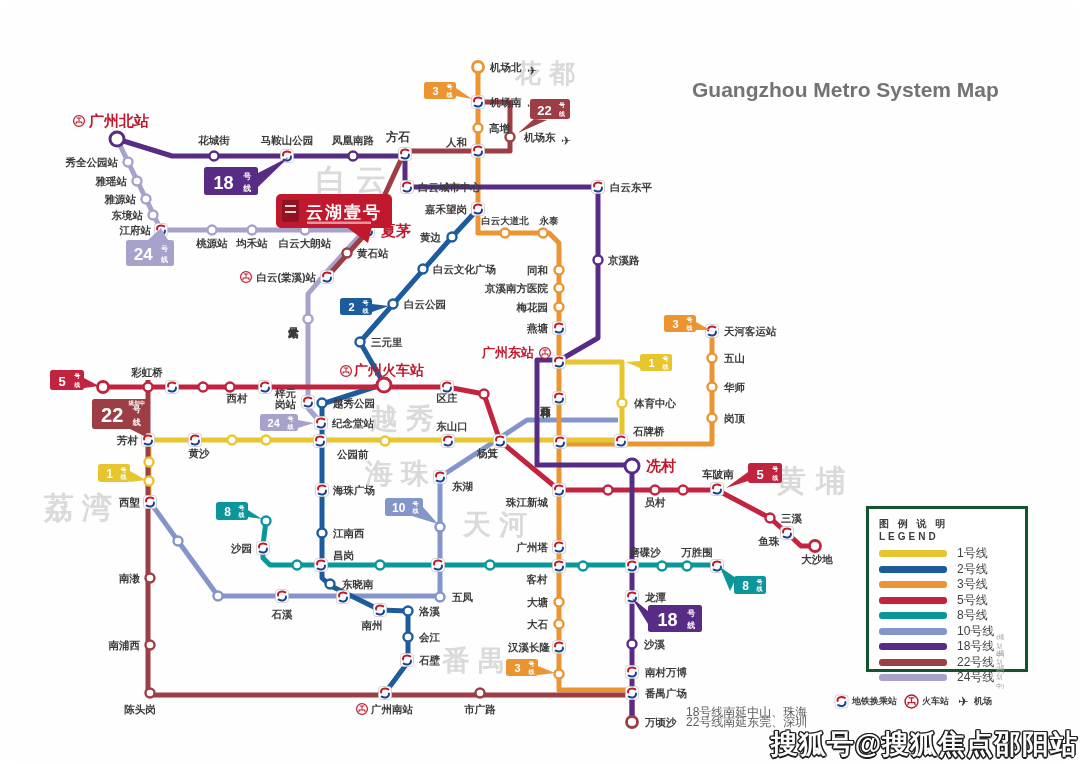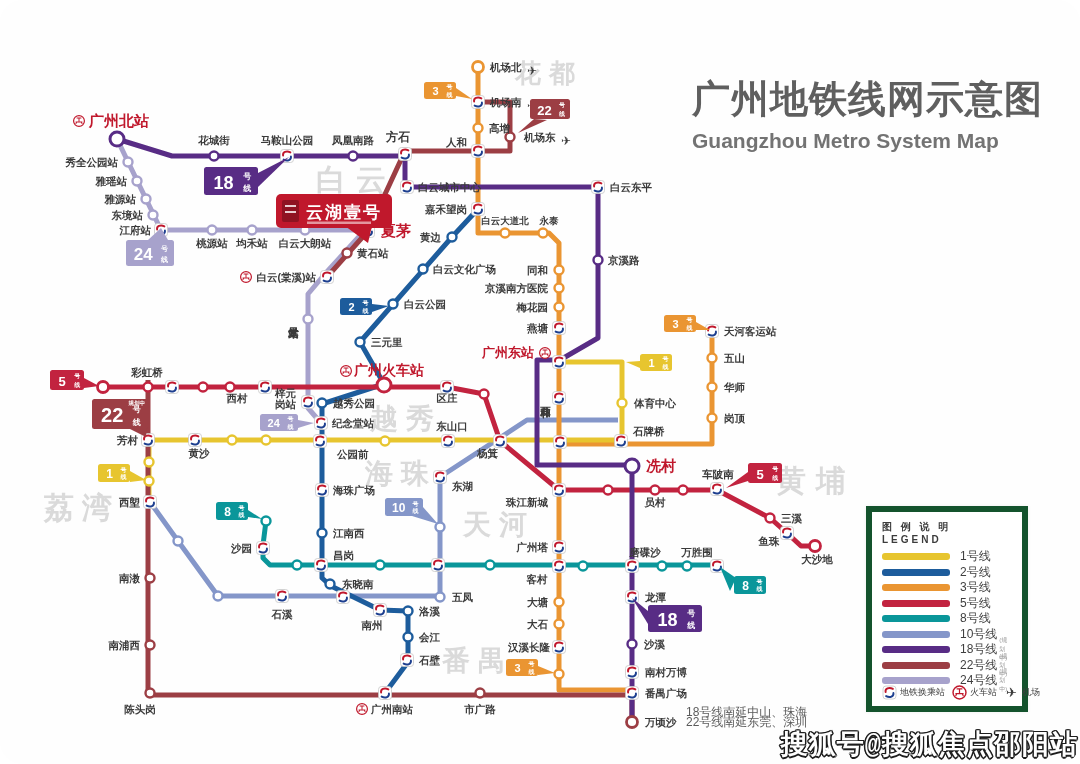--- a/index.html
+++ b/index.html
@@ -2,37 +2,37 @@
 <html><head>
 <meta charset="utf-8">
 <style>
   html,body{margin:0;padding:0;background:#ffffff;}
   .stage{position:relative;width:1080px;height:764px;background:#fefefe;overflow:hidden;
          font-family:"Liberation Sans","DejaVu Sans",sans-serif;border-radius:22px;}
   .stage svg{position:absolute;left:0;top:0;}
   .title-block{position:absolute;left:692px;top:74px;width:360px;pointer-events:none;}
   .title-zh{font-size:38px;font-weight:800;color:#5f5f5f;letter-spacing:1px;white-space:nowrap;}
   .title-en{font-size:21px;font-weight:700;color:#737373;margin-top:4px;white-space:nowrap;}
-  .legend{position:absolute;left:866px;top:506px;width:162px;height:206px;background:#fff;
-          border:6px solid #14532d;box-shadow:0 0 4px rgba(0,0,0,.06);box-sizing:border-box;
+  .legend{position:absolute;left:866px;top:506px;width:162px;height:166px;background:#fff;
+          border:3px solid #14532d;box-shadow:0 0 4px rgba(0,0,0,.06);box-sizing:border-box;
           padding:8px 26px 6px 10px;}
   .legend-title{font-size:10px;font-weight:700;color:#3c3c3c;letter-spacing:3px;}
   .legend-row{display:flex;align-items:center;margin-top:7.5px;height:8px;}
   .legend-bar{width:68px;height:7px;border-radius:3px;flex:0 0 auto;}
   .legend-label{font-size:12px;color:#3f3f3f;margin-left:10px;white-space:nowrap;}
   .legend-note{font-size:6px;color:#9a9a9a;margin-left:2px;}
-  .legend-symbols{display:flex;align-items:center;font-size:9px;color:#3f3f3f;
-                  font-weight:400;white-space:nowrap;}
+  .legend-symbols{display:flex;align-items:center;margin-top:12px;font-size:9px;color:#3f3f3f;
+                  font-weight:700;white-space:nowrap;justify-content:flex-end;}
   .legend-symbols .sym{display:flex;align-items:center;margin-right:7px;}
   .legend-symbols svg{position:static;margin-right:3px;}
   .footnotes{position:absolute;left:686px;top:707px;font-size:12px;line-height:10px;color:#5a5a5a;}
   .watermark{position:absolute;right:2px;bottom:2px;font-size:27px;font-weight:900;color:#fff;
              letter-spacing:1px;white-space:nowrap;
              text-shadow:-1.5px 0 #1d1d1d,1.5px 0 #1d1d1d,0 -1.5px #1d1d1d,0 1.5px #1d1d1d,
-                         -1px -1px #1d1d1d,1px 1px #1d1d1d,-1px 1px #1d1d1d,1px -1px #1d1d1d;font-family:Liberation Mono, monospace;}
+                         -1px -1px #1d1d1d,1px 1px #1d1d1d,-1px 1px #1d1d1d,1px -1px #1d1d1d;}
 </style>
 </head>
 <body>
 
 <div class="stage">
   <svg id="map" width="1080" height="764" viewBox="0 0 1080 764">
       <text x="549" y="82" text-anchor="middle" font-size="26" font-weight="700" fill="#dadada" letter-spacing="8">花都</text>
       <text x="356" y="190" text-anchor="middle" font-size="30" font-weight="700" fill="#dadada" letter-spacing="10">白云</text>
       <text x="406" y="428" text-anchor="middle" font-size="28" font-weight="700" fill="#dadada" letter-spacing="8">越秀</text>
       <text x="401" y="483" text-anchor="middle" font-size="28" font-weight="700" fill="#dadada" letter-spacing="8">海珠</text>
@@ -612,21 +612,20 @@
         <rect x="276" y="194" width="116" height="34" rx="5" fill="#c0182c"></rect>
         <rect x="282" y="200" width="17" height="22" rx="2" fill="#8f1322"></rect>
         <rect x="285" y="205" width="11" height="2" fill="rgba(255,255,255,.8)"></rect>
         <rect x="285" y="211" width="11" height="2" fill="rgba(255,255,255,.8)"></rect>
         <text x="306" y="218" text-anchor="start" font-size="17" font-weight="800" fill="#fff" letter-spacing="2">云湖壹号</text>
         <rect x="307" y="221.5" width="64" height="2.5" fill="rgba(255,255,255,.55)"></rect>
       </g>
     </svg>
 
   <div class="title-block">
-    <div class="title-zh">广州地铁线网示意图</div>
     <div class="title-en">Guangzhou Metro System Map</div>
   </div>
 
   <div class="legend">
     <div class="legend-title">图 例 说 明  LEGEND</div>
     <div id="legend-rows">
         <div class="legend-row">
           <span class="legend-bar" style="background: rgb(231, 197, 47);"></span>
           <span class="legend-label">1号线</span>
         </div>

